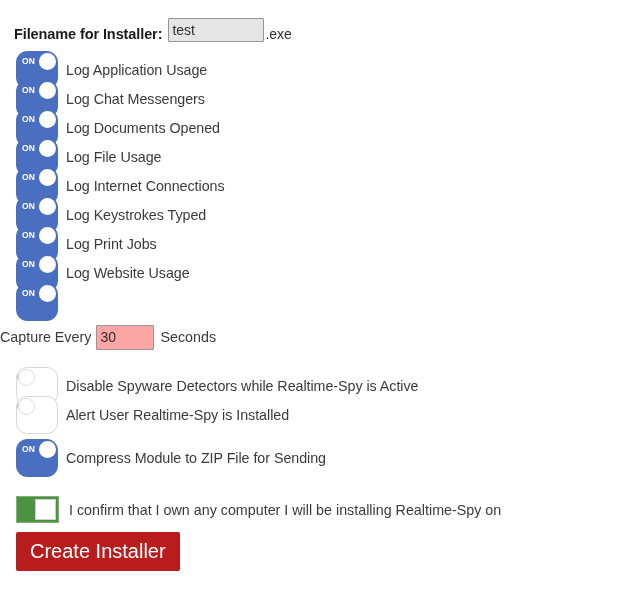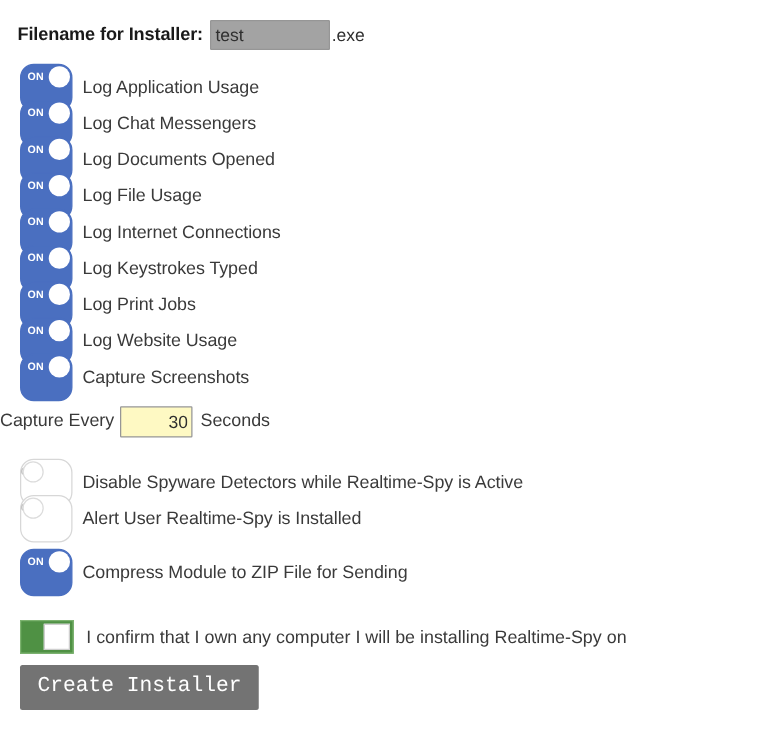--- a/index.html
+++ b/index.html
@@ -12,42 +12,42 @@
     height: 599px;
     font-family: "Liberation Sans", sans-serif;
     color: #2f2f2f;
     overflow: hidden;
     position: relative;
   }
 
   
   .filename-row {
     display: flex;
-    align-items: center;
+    align-items: flex-end;
     padding: 14px 0 0 14px;
     height: 28px;
   }
   .filename-label {
     font-size: 14.5px;
     font-weight: bold;
     color: #1a1a1a;
     letter-spacing: -0.1px;
     white-space: nowrap;
   }
   .filename-input {
     width: 96px;
     height: 24px;
     margin-left: 6px;
     padding: 0 3px;
     border: 1px solid #969696;
     border-radius: 1px;
     font-family: "Liberation Sans", sans-serif;
     font-size: 14px;
     color: #2f2f2f;
-    background: #a3a3a3;
+    background: #e5e5e5;
     box-sizing: border-box;
     outline: none;
   }
   .filename-ext {
     font-size: 14px;
     color: #2f2f2f;
     margin-left: 1px;
   }
 
   
@@ -142,24 +142,23 @@
   .interval-input {
     width: 58px;
     height: 25px;
     margin: 0 6px 0 5px;
     padding: 0 3px;
     border: 1px solid #969696;
     border-radius: 1px;
     font-family: "Liberation Sans", sans-serif;
     font-size: 14px;
     color: #2f2f2f;
-    background: #fef9c3;
+    background: #fca5a5;
     box-sizing: border-box;
     outline: none;
-    text-align: right;
   }
 
   
   .toggle-list.secondary {
     margin-top: 25px;
   }
   .toggle-list.secondary .toggle-row {
     margin-bottom: 8px;
   }
   .toggle-list.compress {
@@ -201,24 +200,24 @@
     white-space: nowrap;
   }
 
   
   .button-row {
     padding-left: 16px;
     margin-top: 9px;
   }
   .create-button {
     display: inline-block;
-    background: #737373;
+    background: #b91c1c;
     color: #ffffff;
-    font-family: Liberation Mono, monospace;
-    font-size: 17px;
+    font-family: Liberation Sans, sans-serif;
+    font-size: 20px;
     border: none;
     border-radius: 2px;
     padding: 9px 14px 10px 14px;
     line-height: 1;
     cursor: pointer;
   }
 </style>
 </head>
 <body>
 
@@ -292,21 +291,20 @@
       <span class="knob"></span>
     </span>
     <span class="toggle-label">Log Website Usage</span>
   </div>
 
   <div class="toggle-row">
     <span class="pill on">
       <span class="pill-text">ON</span>
       <span class="knob"></span>
     </span>
-    <span class="toggle-label">Capture Screenshots</span>
   </div>
 
 </div>
 
 <div class="interval-row">
   <span class="interval-text">Capture Every</span>
   <input class="interval-input" type="text" value="30" style="">
   <span class="interval-text">Seconds</span>
 </div>
 

